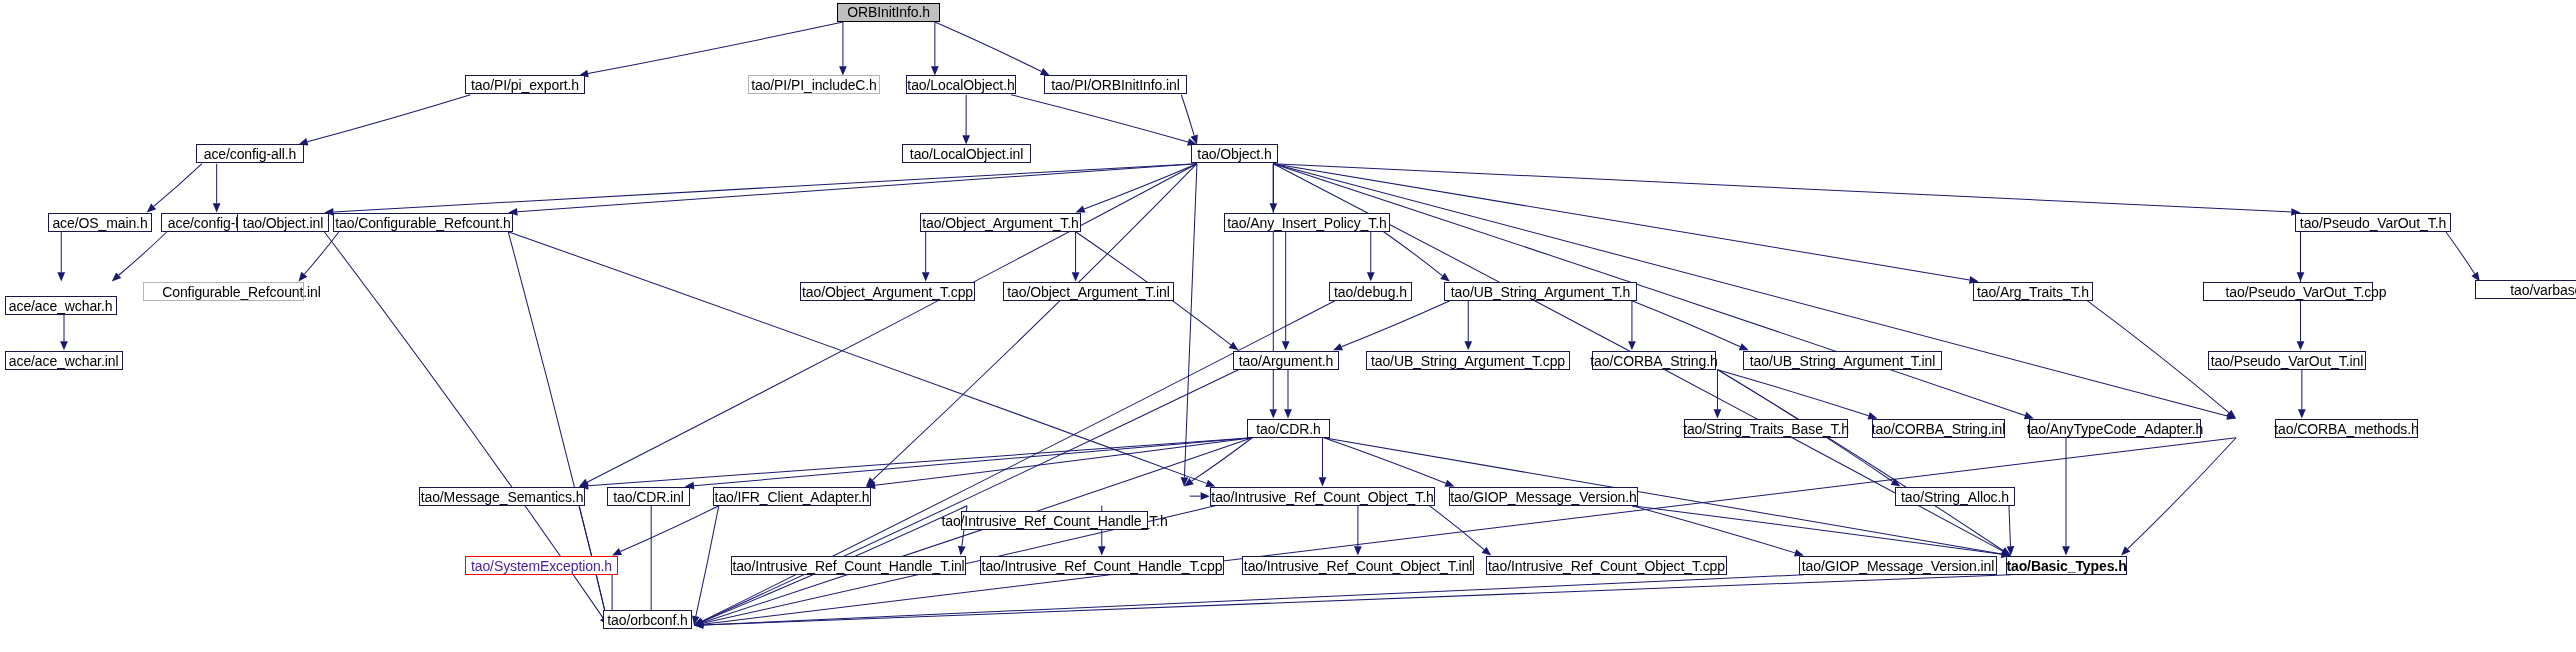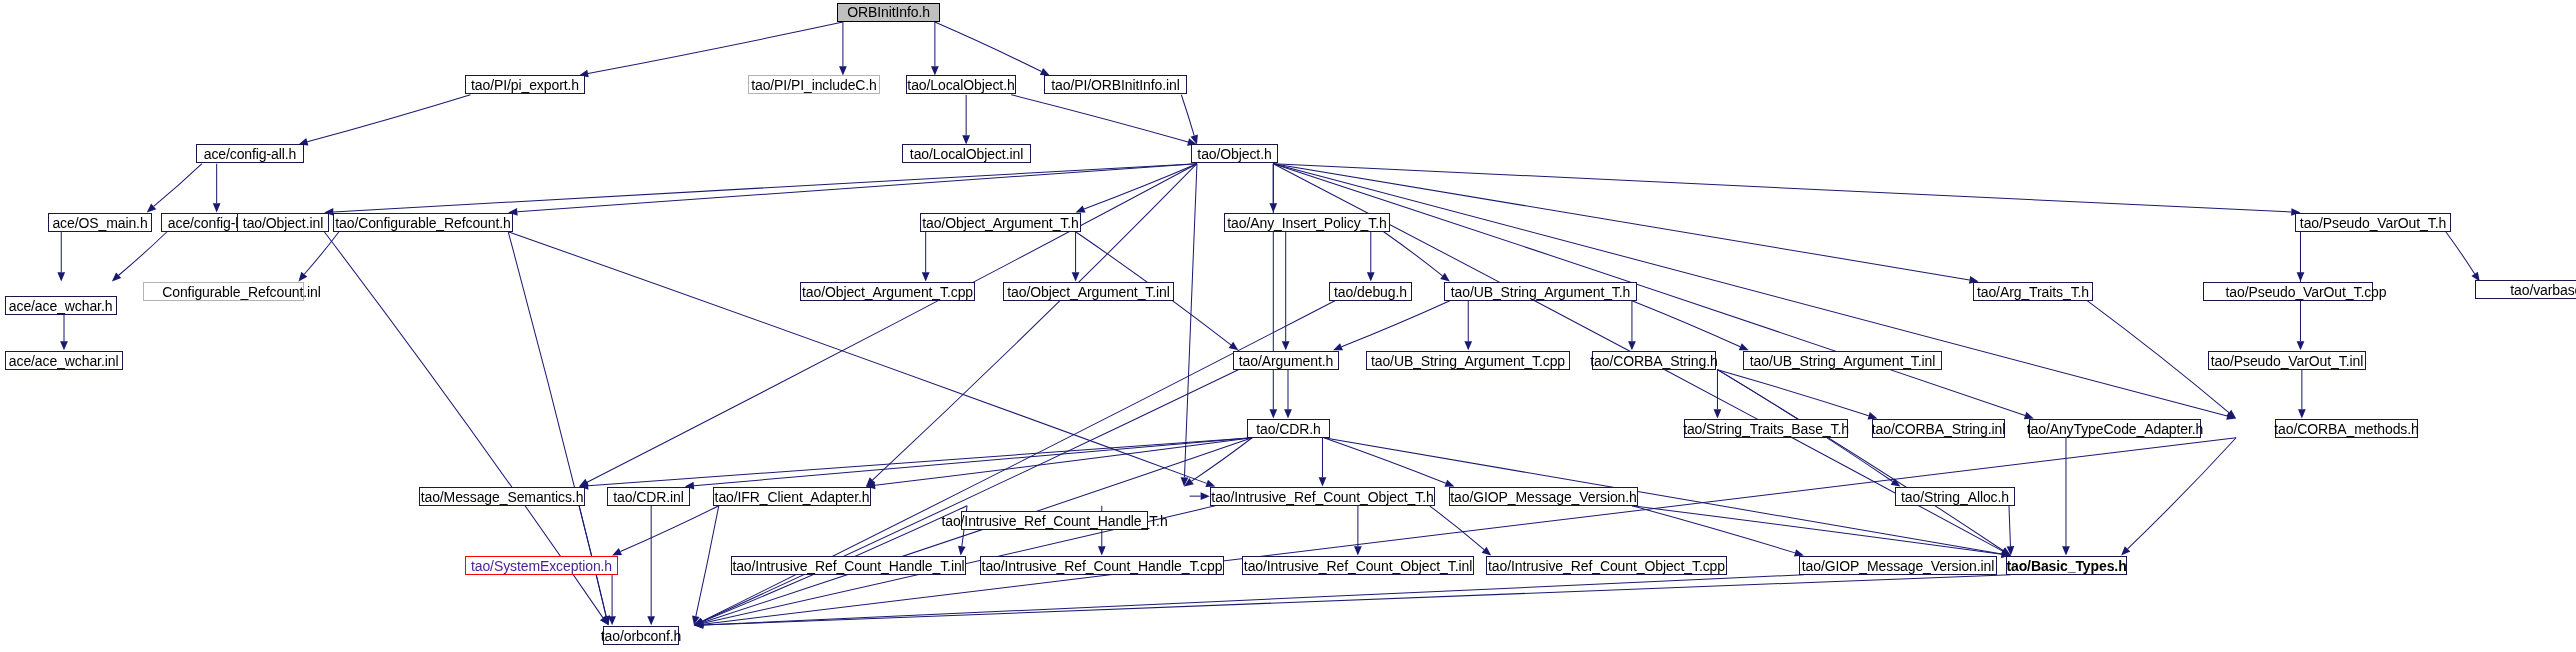--- a/index.html
+++ b/index.html
@@ -226,16 +226,16 @@
       <div class="node" style="left: 1210px; top: 487px; width: 225px;">tao/Intrusive_Ref_Count_Object_T.h</div>
       <div class="node" style="left: 1449px; top: 487px; width: 189px;">tao/GIOP_Message_Version.h</div>
       <div class="node" style="left: 1895px; top: 487px; width: 120px;">tao/String_Alloc.h</div>
       <div class="node err" style="left: 465px; top: 556px; width: 153px;">tao/SystemException.h</div>
       <div class="node" style="left: 731px; top: 556px; width: 235px;">tao/Intrusive_Ref_Count_Handle_T.inl</div>
       <div class="node" style="left: 980px; top: 556px; width: 244px;">tao/Intrusive_Ref_Count_Handle_T.cpp</div>
       <div class="node" style="left: 1242px; top: 556px; width: 232px;">tao/Intrusive_Ref_Count_Object_T.inl</div>
       <div class="node" style="left: 1486px; top: 556px; width: 241px;">tao/Intrusive_Ref_Count_Object_T.cpp</div>
       <div class="node" style="left: 1799px; top: 556px; width: 198px;">tao/GIOP_Message_Version.inl</div>
       <div class="node" style="left: 2006px; top: 556px; width: 121px; font-weight: bold;">tao/Basic_Types.h</div>
-      <div class="node" style="left: 603px; top: 626px; width: 76px;">tao/orbconf.h</div>
+      <div class="node" style="left: 603px; top: 610px; width: 89px;">tao/orbconf.h</div>
     </div>
 </div>
 
 
 </body></html>

